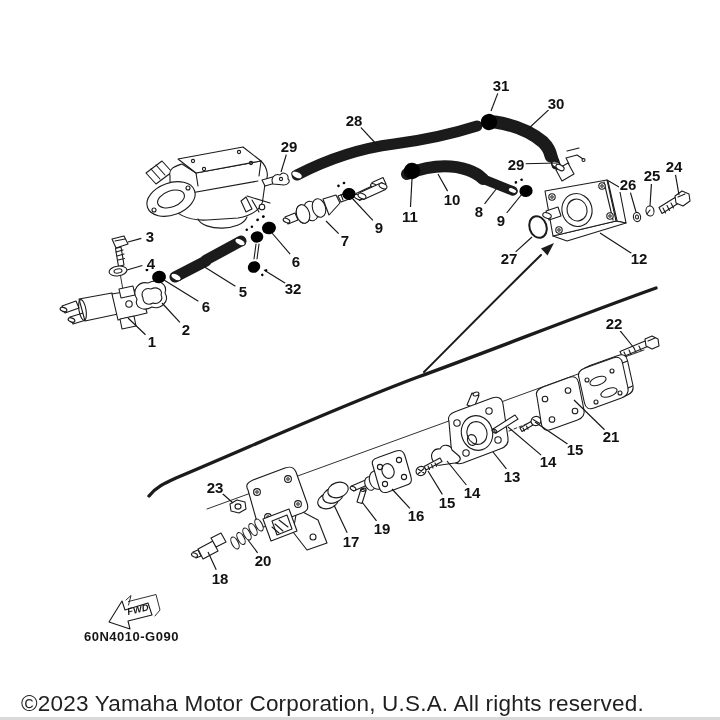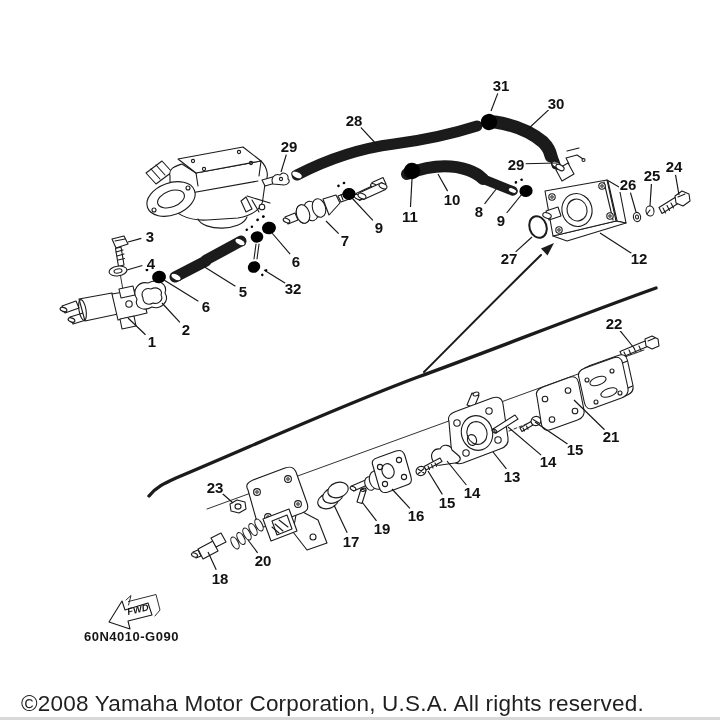--- a/index.html
+++ b/index.html
@@ -427,15 +427,15 @@
         <text x="516" y="164" class="callout">29</text>
         <line x1="549.4129542301179" y1="109.13276675126959" x2="527" y2="130" class="leader"></line>
         <text x="556" y="103" class="callout">30</text>
         <line x1="497.7691882862202" y1="93.40011045582753" x2="491" y2="111" class="leader"></line>
         <text x="501" y="85" class="callout">31</text>
         <line x1="285.3532385042169" y1="283.2537342439967" x2="264" y2="270" class="leader"></line>
         <text x="293" y="288" class="callout">32</text>
       </g>
 </svg>
 
-<div id="copyright">©2008 Yamaha Motor Corporation, U.S.A. All rights reserved.</div>
+<div id="copyright">©2023 Yamaha Motor Corporation, U.S.A. All rights reserved.</div>
 <div id="bottom-strip"></div>
 </div>
 
 </body></html>

